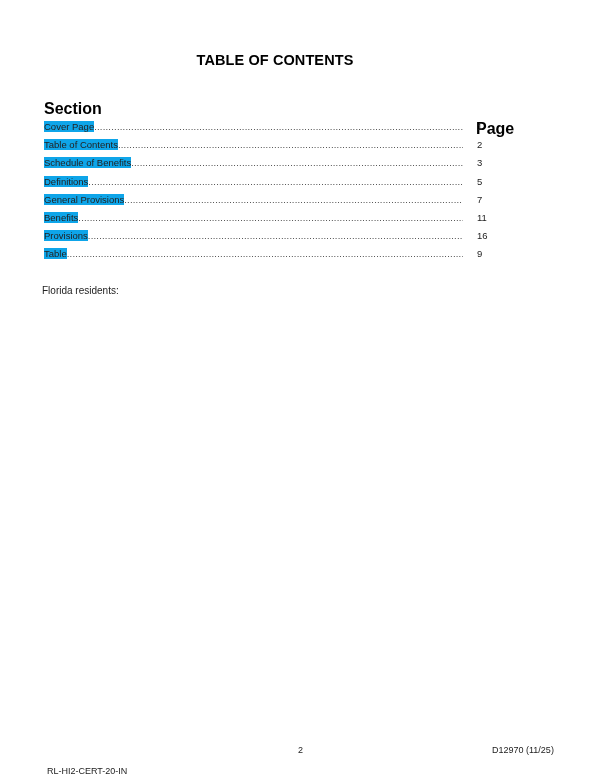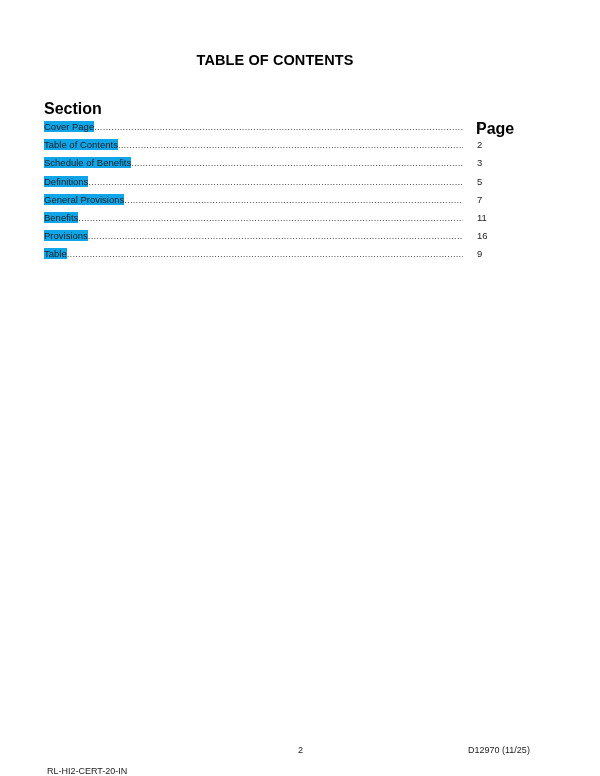--- a/index.html
+++ b/index.html
@@ -95,21 +95,21 @@
   .footer {
     position: absolute;
     top: 745px;
     left: 0;
     width: 600px;
     font-size: 9px;
     color: #222;
   }
   .footer .f-left { position: absolute; left: 47px; margin-top: 21px; }
   .footer .f-center { position: absolute; left: 298px; }
-  .footer .f-right { position: absolute; left: 468px; }
+  .footer .f-right { position: absolute; left: 492px; }
 </style>
 </head>
 <body>
 
 <div class="title">TABLE OF CONTENTS</div>
 
 <div class="toc">
   <div class="toc-header">
     <span class="hdr-section">Section</span>
     <span class="hdr-page">Page</span>
@@ -143,19 +143,20 @@
     <span class="entry"><span class="label">Provisions</span><span class="leader">........................................................................................................................................................................................</span></span>
     <span class="pg">16</span>
   </div>
   <div class="toc-row">
     <span class="entry"><span class="label">Table</span><span class="leader">........................................................................................................................................................................................</span></span>
     <span class="pg">9</span>
   </div>
 </div>
 
 <div class="florida">
+  <div class="small">Florida residents:</div>
 </div>
 
 <div class="footer">
   <span class="f-left">RL-HI2-CERT-20-IN</span>
   <span class="f-center">2</span>
   <span class="f-right">D12970 (11/25)</span>
 </div>
 
 </body></html>

